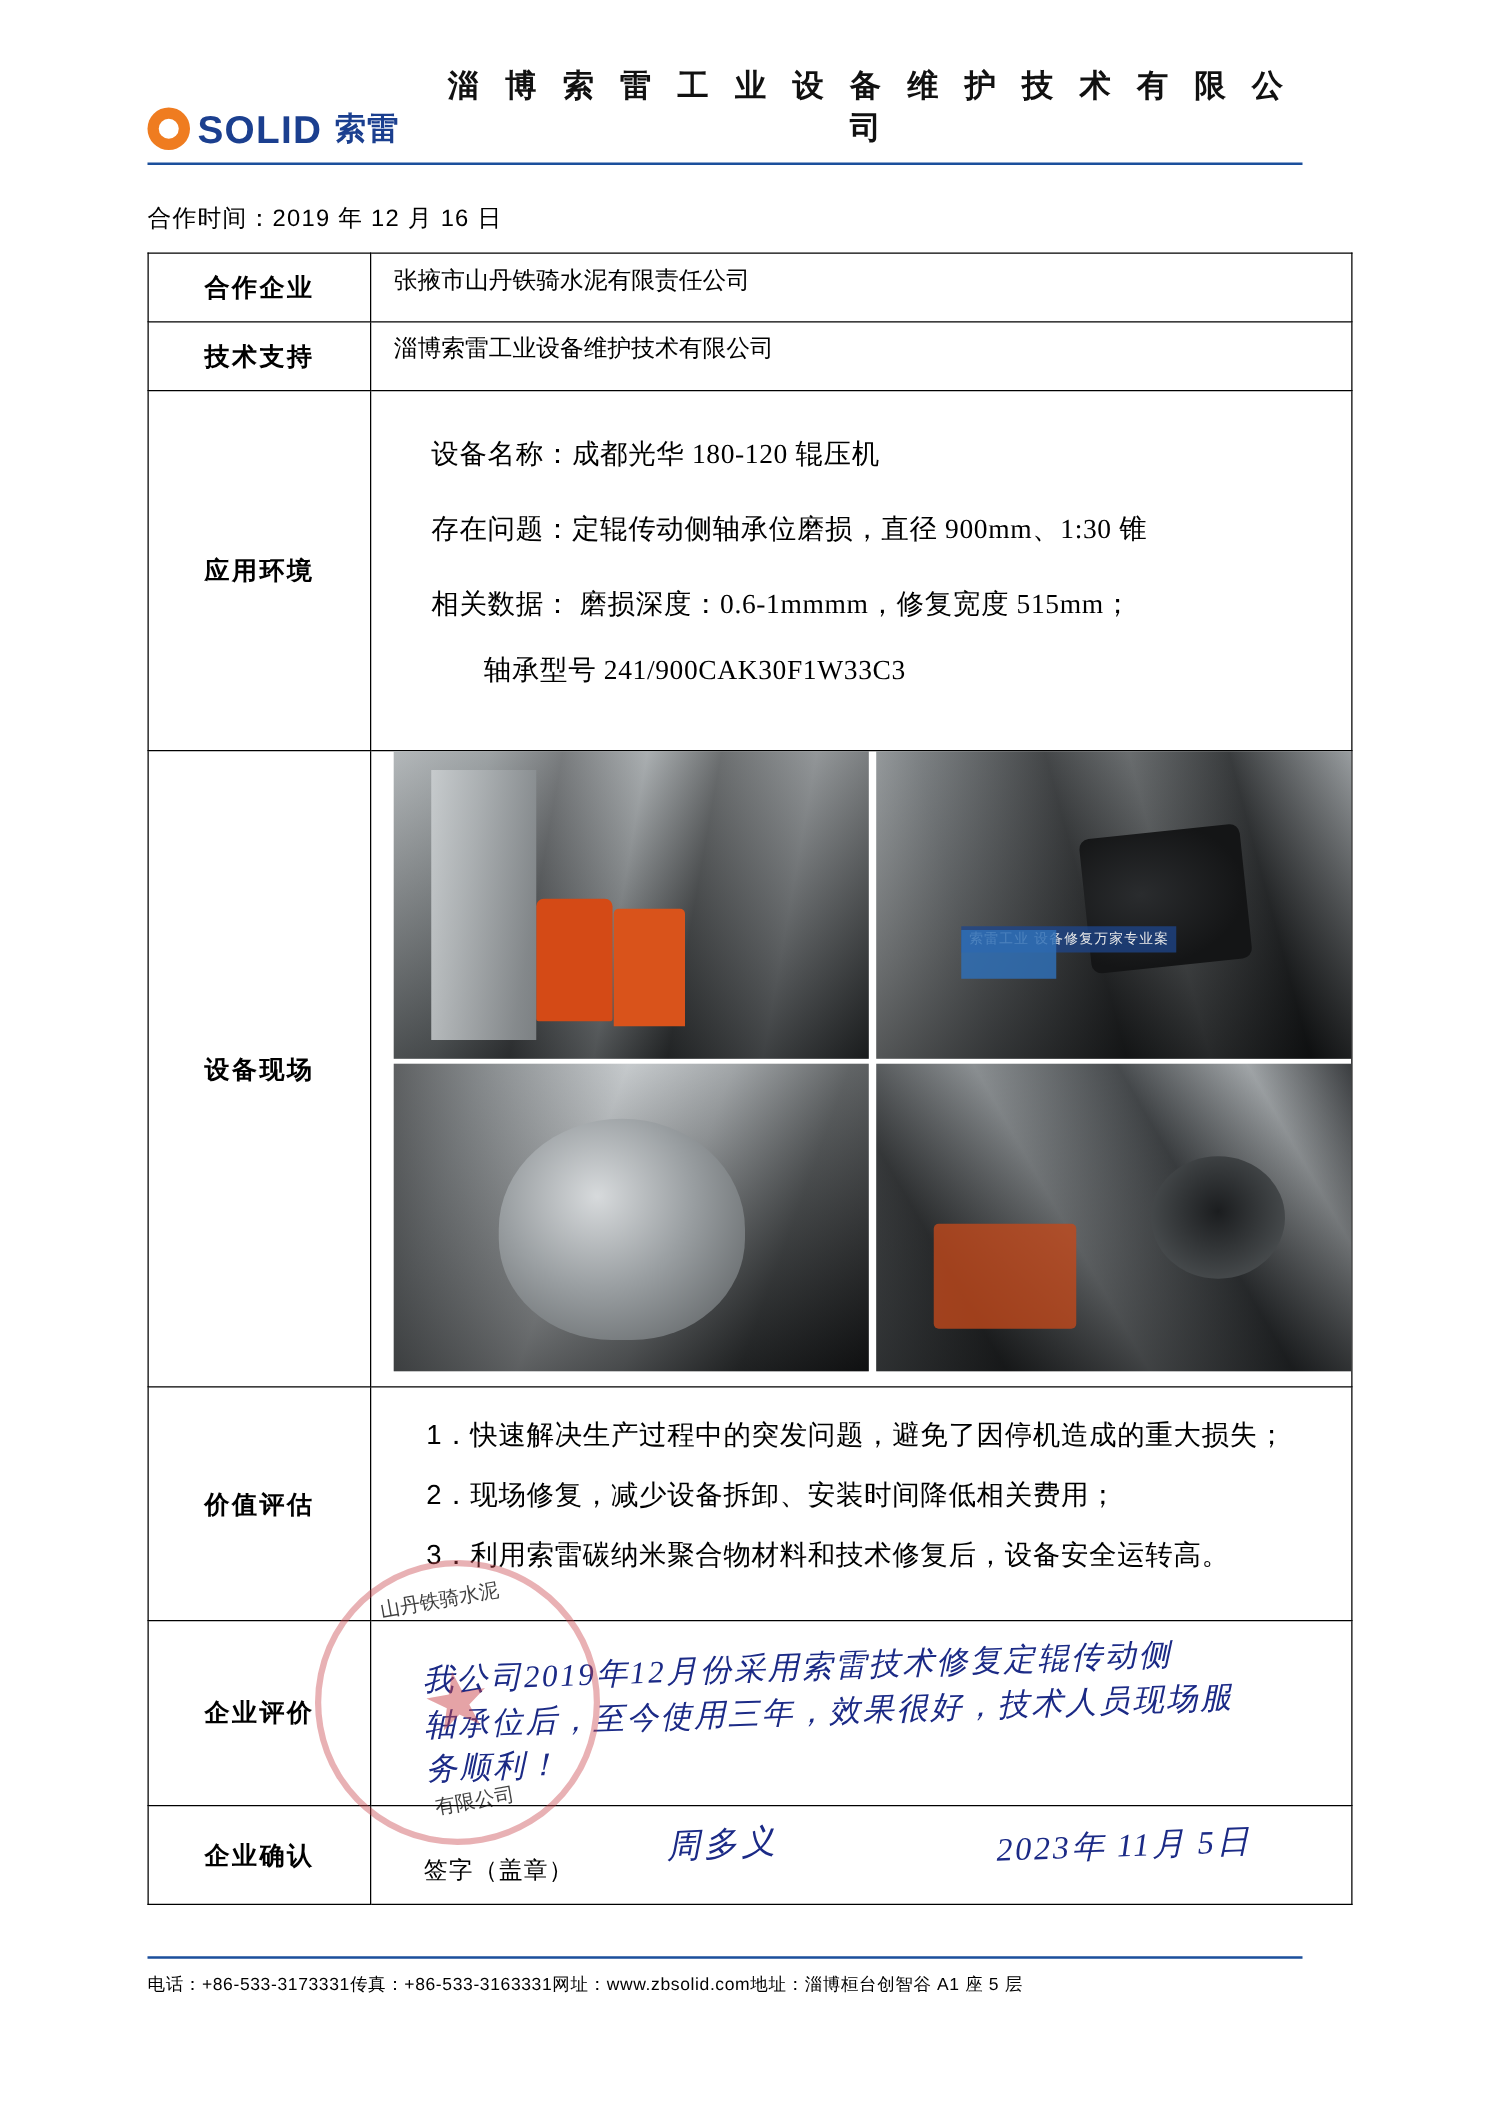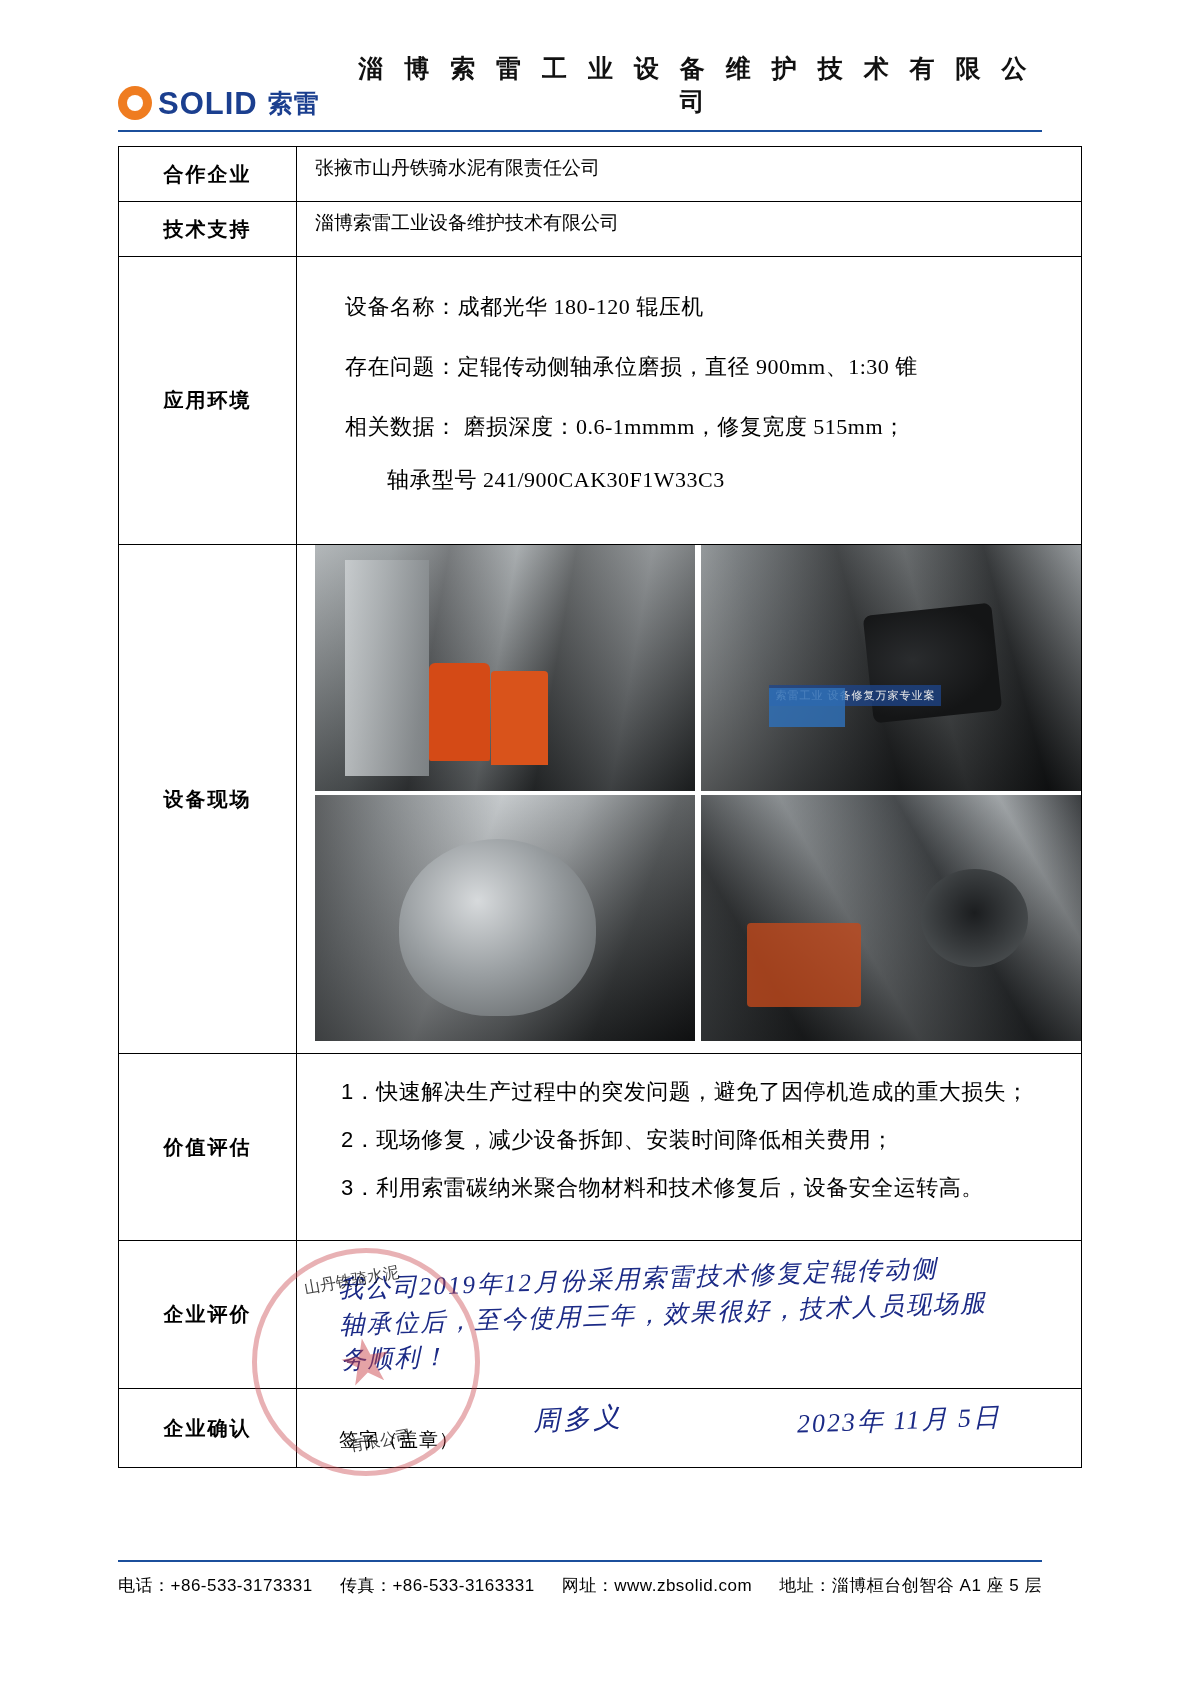--- a/index.html
+++ b/index.html
@@ -318,40 +318,41 @@
 
   
   .footer {
     position: absolute;
     left: 118px;
     right: 118px;
     bottom: 100px;
     border-top: 2.5px solid #1b4f9c;
     padding-top: 12px;
     display: flex;
-    justify-content: space-between;
-    font-size: 17px;
+    justify-content: flex-start;
+    font-size: 14px;
     letter-spacing: .5px;
   }
   .footer span { white-space: nowrap; }
 </style>
 </head>
 <body>
 
 <div class="page">
 
   <div class="header">
     <div class="logo-block">
       <span class="logo-mark"></span>
       <span class="logo-solid">SOLID</span>
       <span class="logo-cn">索雷</span>
     </div>
     <div class="company-name">淄 博 索 雷 工 业 设 备 维 护 技 术 有 限 公 司</div>
   </div>
 
+  <div class="coop-date">合作时间：2019 年 12 月 16 日</div>
 
   <table class="main">
     <tbody>
       <tr>
         <td class="label row-h-small">合作企业</td>
         <td class="content">张掖市山丹铁骑水泥有限责任公司</td>
       </tr>
       <tr>
         <td class="label row-h-small">技术支持</td>
         <td class="content">淄博索雷工业设备维护技术有限公司</td>

